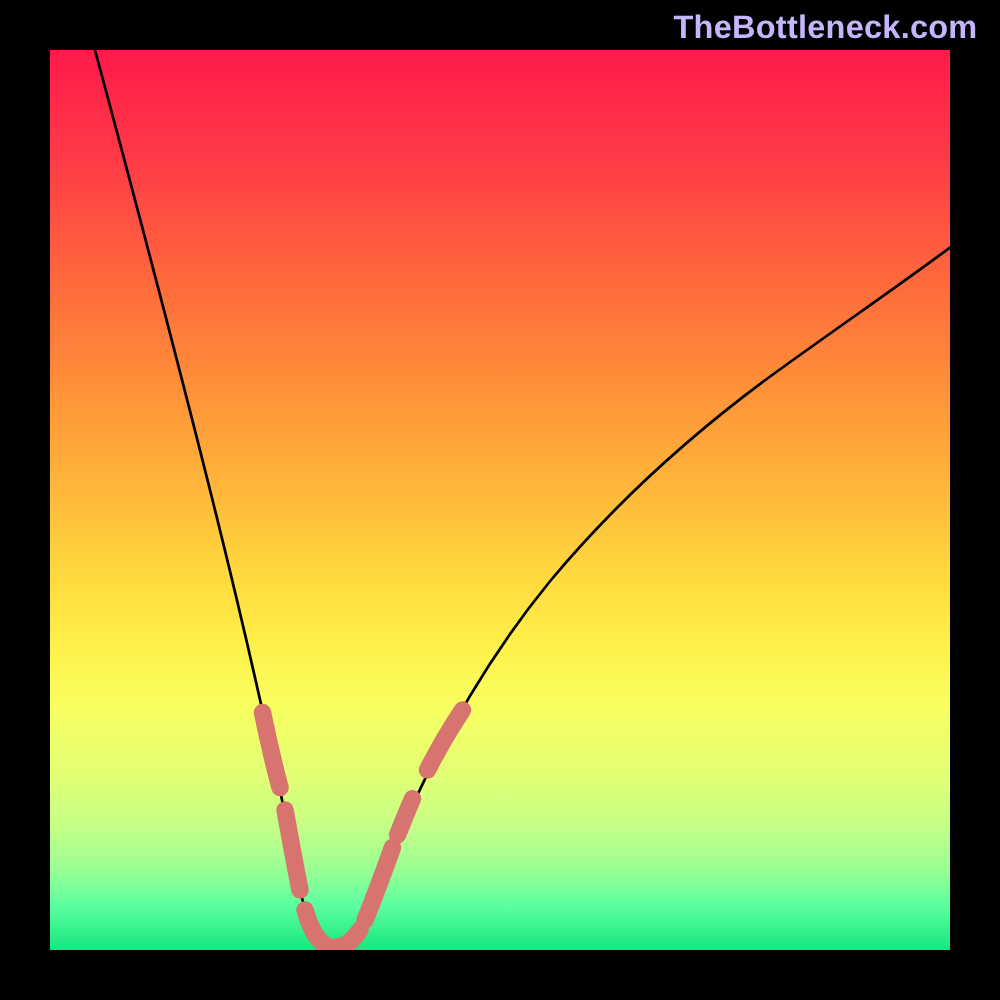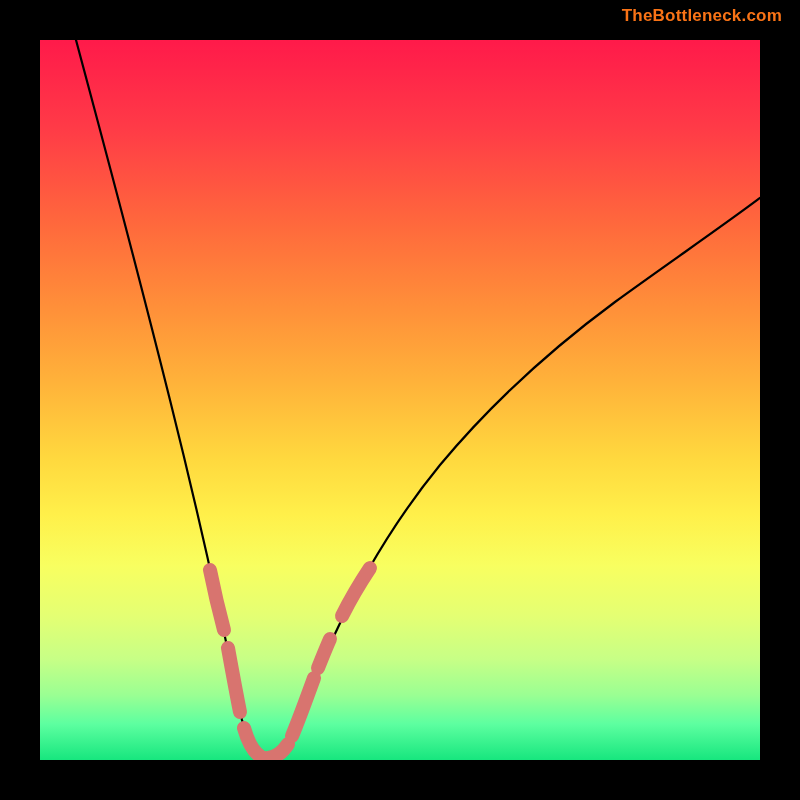--- a/index.html
+++ b/index.html
@@ -14,22 +14,22 @@
   .frame {
     position: relative;
     width: 800px;
     height: 800px;
     background: #000;
   }
   .watermark {
     position: absolute;
     top: 6px;
     right: 18px;
-    color: #f97316;
-    font-size: 17px;
+    color: #c4b5fd;
+    font-size: 26px;
     font-weight: 600;
     letter-spacing: 0.2px;
     z-index: 10;
   }
   .plot-area {
     position: absolute;
     left: 40px;
     top: 40px;
     width: 720px;
     height: 720px;

